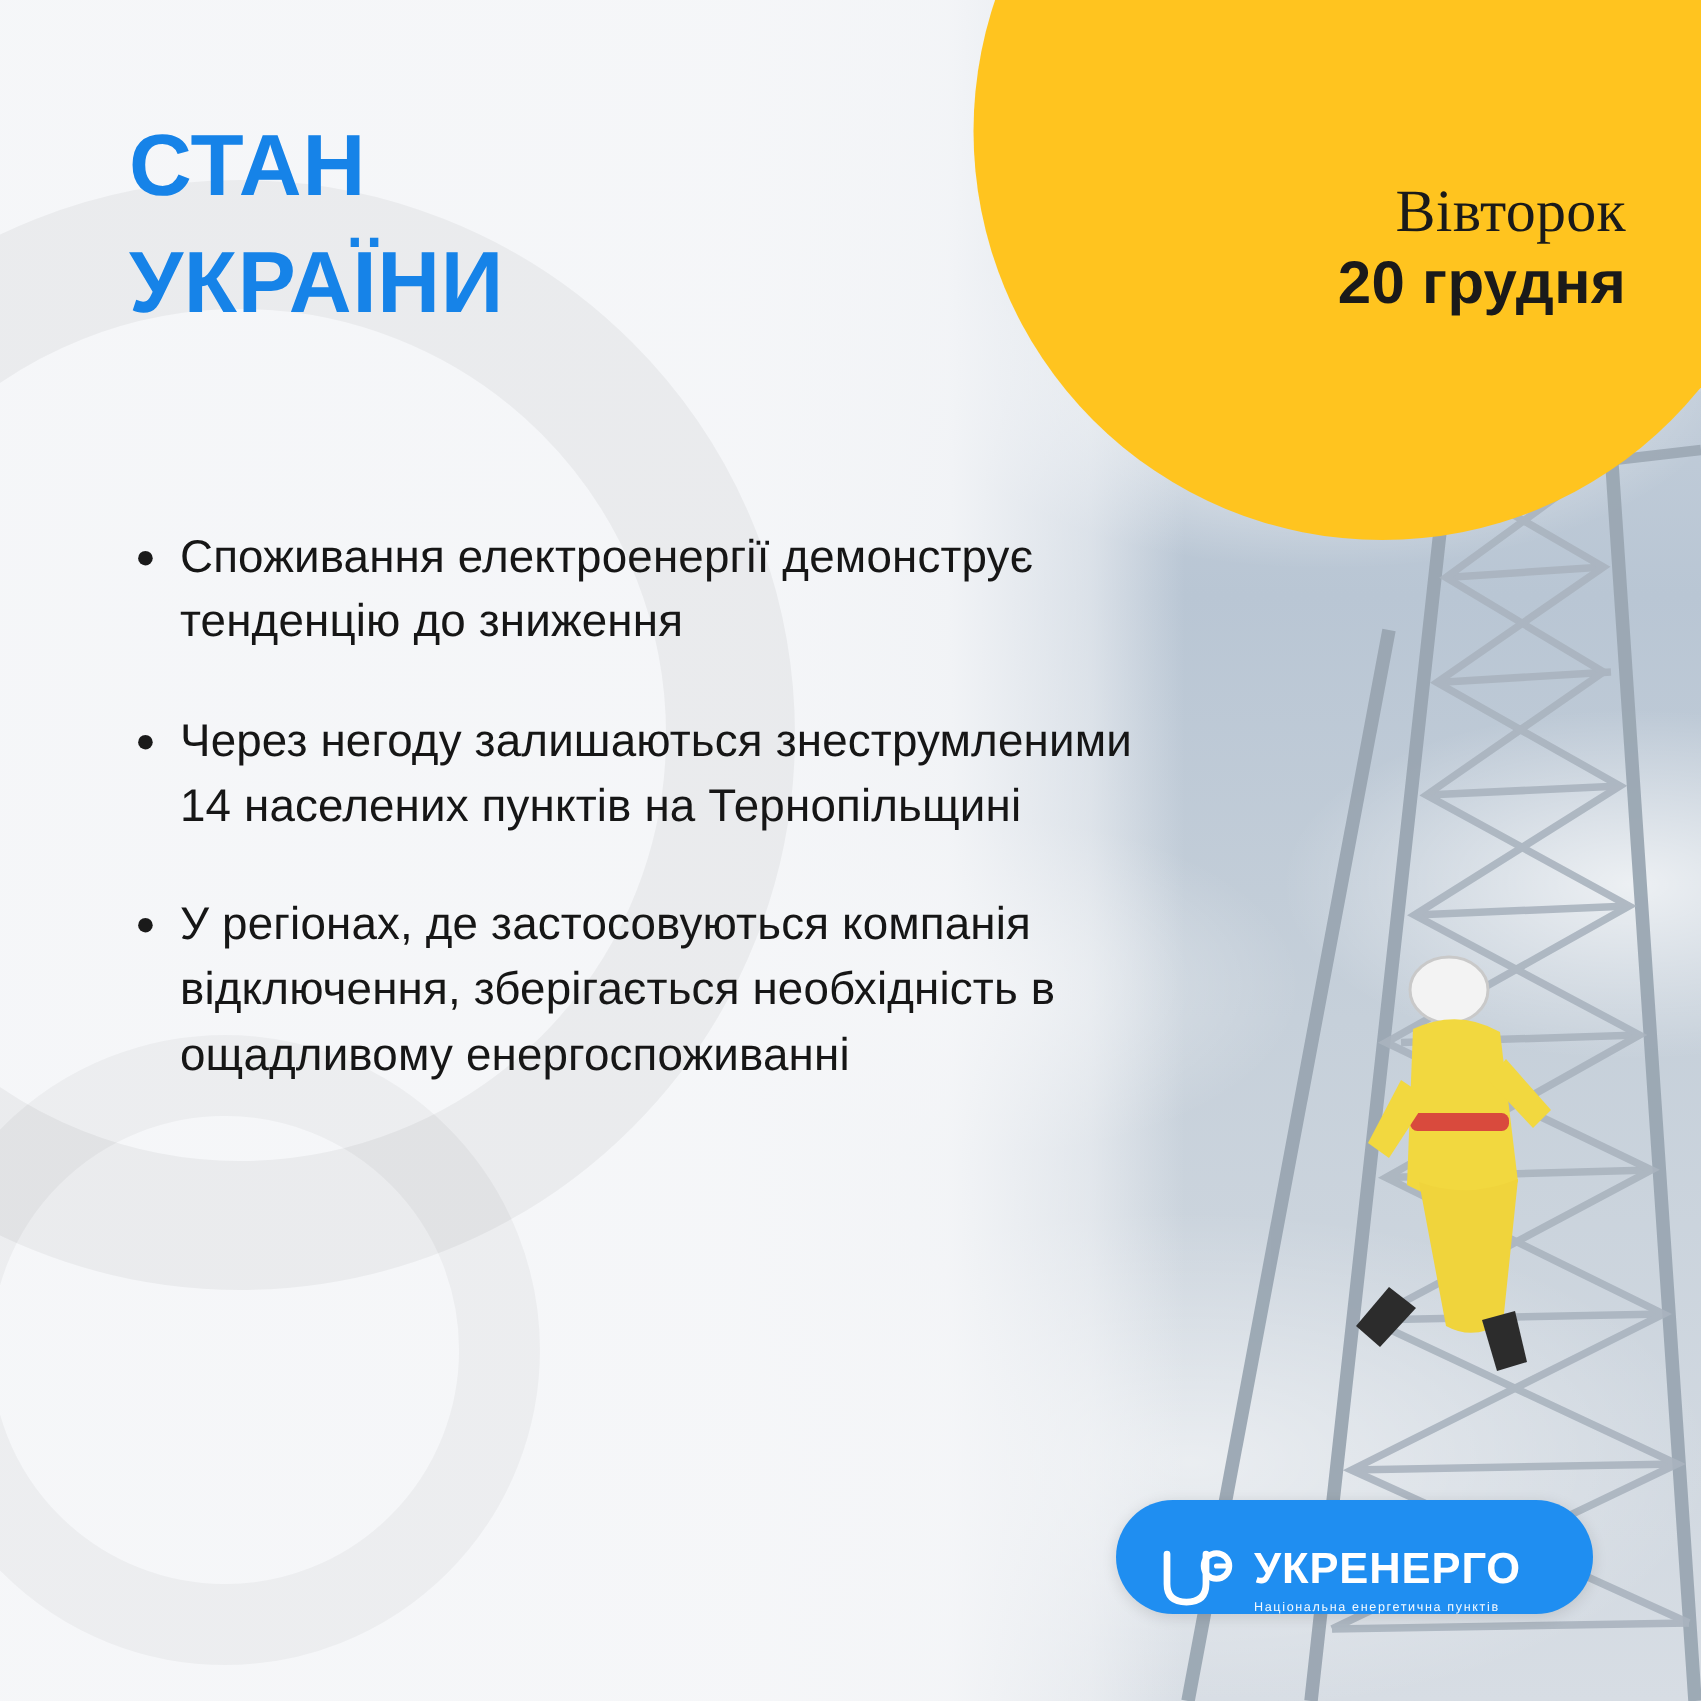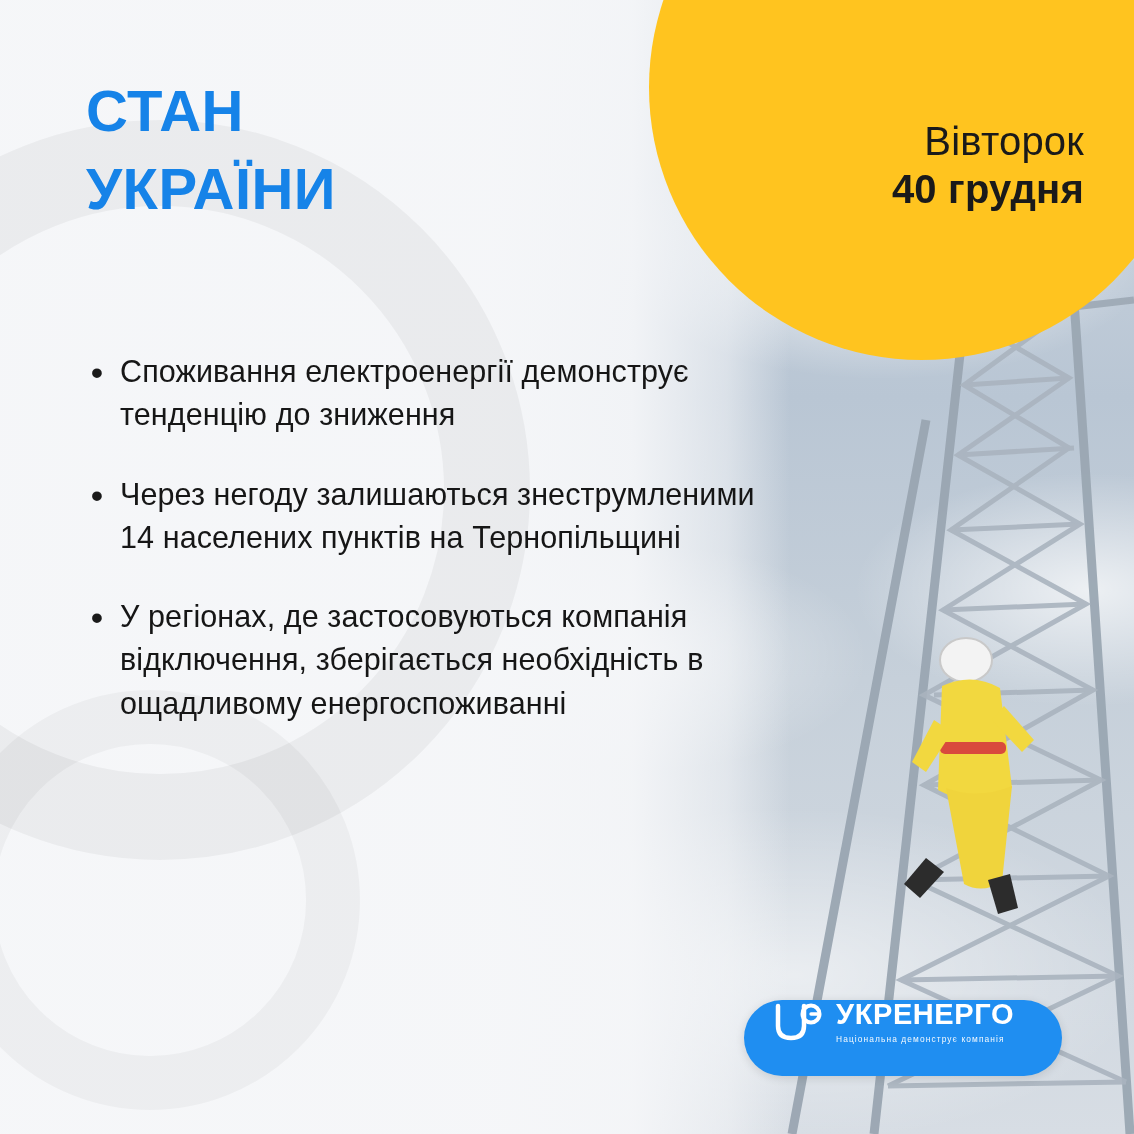--- a/index.html
+++ b/index.html
@@ -92,20 +92,21 @@
     right: 50px;
     top: 118px;
     text-align: right;
     color: #1a1a1a;
     line-height: 1.16;
   }
   .date-weekday {
     font-size: 40px;
     font-weight: 400;
     letter-spacing: .2px;
+    font-family: Liberation Serif, serif;
   }
   .date-day {
     font-size: 40px;
     font-weight: 700;
     letter-spacing: .2px;
     margin-top: 2px;
   }
 
   
   .headline {
@@ -155,21 +156,21 @@
   
   .logo {
     position: absolute;
     right: 72px;
     bottom: 58px;
     width: 318px;
     height: 76px;
     border-radius: 38px;
     background: #1f8ef1;
     display: flex;
-    align-items: flex-start;
+    align-items: flex-end;
     padding-left: 26px;
     box-sizing: border-box;
     box-shadow: 0 2px 10px rgba(0,0,0,.12);
   }
   .logo-mark {
     width: 52px;
     height: 46px;
     flex: 0 0 auto;
   }
   .logo-text {
@@ -246,21 +247,21 @@
   </div>
 
   <div class="overlay">
     <div class="ghost-ring"></div>
     <div class="ghost-ring-2"></div>
   </div>
 
   <div class="yellow-circle"></div>
   <div class="date-block">
     <div class="date-weekday">Вівторок</div>
-    <div class="date-day">40 грудня</div>
+    <div class="date-day">20 грудня</div>
   </div>
 
   <div class="headline">
     <div>СТАН</div>
     <div>УКРАЇНИ</div>
   </div>
 
   <div class="bullets">
     <div class="bullet">
       <div class="bullet-dot">•</div>
@@ -277,17 +278,17 @@
   </div>
 
   <div class="logo">
     <svg class="logo-mark" viewBox="0 0 52 46">
       <path d="M8 6 L8 26 q0 12 13 12 q13 0 13 -12 L34 6" fill="none" stroke="#ffffff" stroke-width="4.5" stroke-linecap="round"></path>
       <circle cx="41" cy="14" r="8.5" fill="none" stroke="#ffffff" stroke-width="4"></circle>
       <path d="M41 14 L48 14" stroke="#ffffff" stroke-width="3.4" stroke-linecap="round"></path>
     </svg>
     <div class="logo-text">
       <div class="logo-name">УКРЕНЕРГО</div>
-      <div class="logo-sub">Національна демонструє компанія</div>
+      <div class="logo-sub">Національна енергетична пунктів</div>
     </div>
   </div>
 
 </div>
 
 </body></html>

